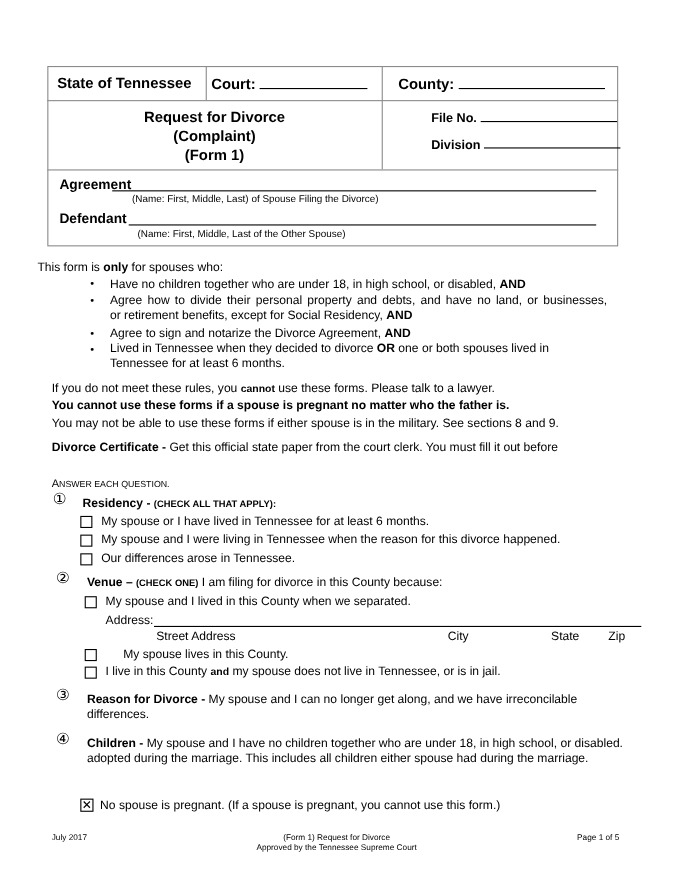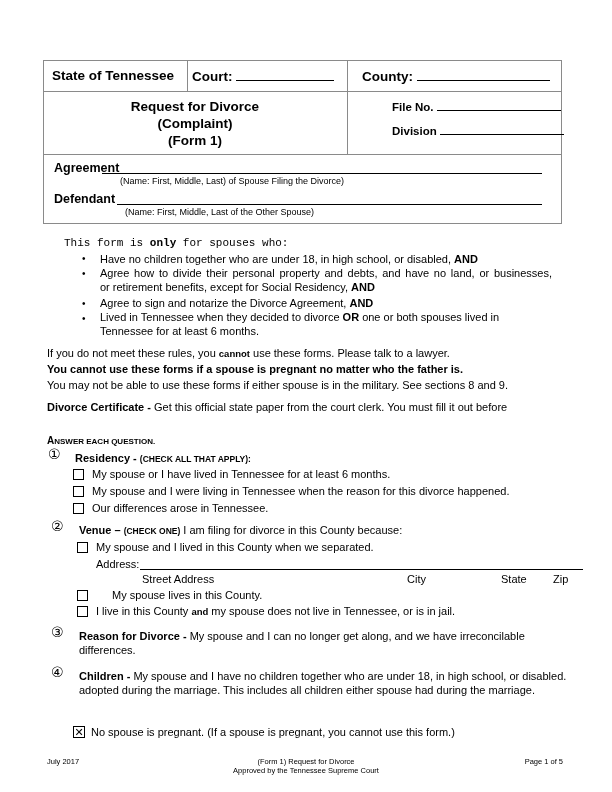--- a/index.html
+++ b/index.html
@@ -58,21 +58,21 @@
 </div>
 
 <div class="abs b12" style="left:54px; top:161px;">Agreement</div>
 <div class="abs" style="left:102px; top:173px; width:440px; border-bottom:1px solid #000;"></div>
 <div class="abs small" style="left:120px; top:176px;">(Name: First, Middle, Last) of Spouse Filing the Divorce)</div>
 
 <div class="abs b12" style="left:54px; top:192px;">Defendant</div>
 <div class="abs" style="left:117px; top:204px; width:425px; border-bottom:1px solid #000;"></div>
 <div class="abs small" style="left:125px; top:207px;">(Name: First, Middle, Last of the Other Spouse)</div>
 
-<div class="abs txt" style="left:64px; top:236px;font-family:Liberation Mono, monospace;"><span>This form is </span><b>only</b><span> for spouses who:</span></div>
+<div class="abs txt" style="left:34px; top:236px;"><span>This form is </span><b>only</b><span> for spouses who:</span></div>
 
 <div class="bullet" style="left:82px; top:253px;">•</div>
 <div class="abs txt" style="left:100px; top:252px;"><span>Have no children together who are under 18, in high school, or disabled, </span><b>AND</b></div>
 
 <div class="bullet" style="left:82px; top:268px;">•</div>
 <div class="abs txt" style="left:100px; top:266px; width:452px;">
   <div style="text-align:justify; text-align-last:justify;">Agree how to divide their personal property and debts, and have no land, or businesses,</div>
   <div><span>or retirement benefits, except for Social Residency, </span><b>AND</b></div>
 </div>
 
@@ -86,21 +86,21 @@
 </div>
 
 <div class="abs txt" style="left:47px; top:346px;"><span>If you do not meet these rules, you </span><b style="font-size:9.5px;">cannot</b><span> use these forms.  Please talk to a lawyer.</span></div>
 <div class="abs txt" style="left:47px; top:362px; font-weight:bold;">You cannot use these forms if a spouse is pregnant no matter who the father is.</div>
 <div class="abs txt" style="left:47px; top:378px;">You may not be able to use these forms if either spouse is in the military.  See sections 8 and 9.</div>
 
 <div class="abs txt" style="left:47px; top:400px;">
   <div><b>Divorce Certificate - </b><span>Get this official state paper from the court clerk.  You must fill it out before</span></div>
 </div>
 
-<div class="abs" style="left:47px; top:435px; font-weight:bold; font-size:10px;"><span>A</span><span style="font-size:8px;">NSWER EACH QUESTION.</span></div>
+<div class="abs" style="left:47px; top:435px; font-weight:normal; font-size:10px;"><span>A</span><span style="font-size:8px;">NSWER EACH QUESTION.</span></div>
 
 <div class="circ" style="left:48px; top:446px;">①</div>
 <div class="abs" style="left:75px; top:452px; font-size:11px;"><b>Residency - </b><span class="sc">(CHECK ALL THAT APPLY):</span></div>
 
 <div class="cb" style="left:73px; top:469px;"></div>
 <div class="abs txt" style="left:92px; top:467px;">My spouse or I have lived in Tennessee for at least 6 months.</div>
 <div class="cb" style="left:73px; top:486px;"></div>
 <div class="abs txt" style="left:92px; top:484px;">My spouse and I were living in Tennessee when the reason for this divorce happened.</div>
 <div class="cb" style="left:73px; top:503px;"></div>
 <div class="abs txt" style="left:92px; top:501px;">Our differences arose in Tennessee.</div>

